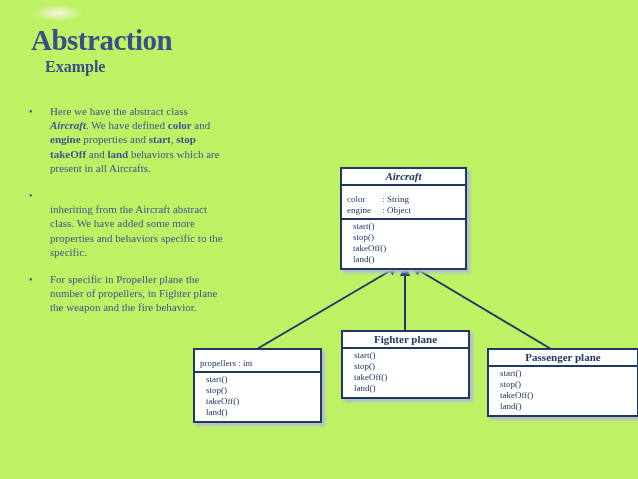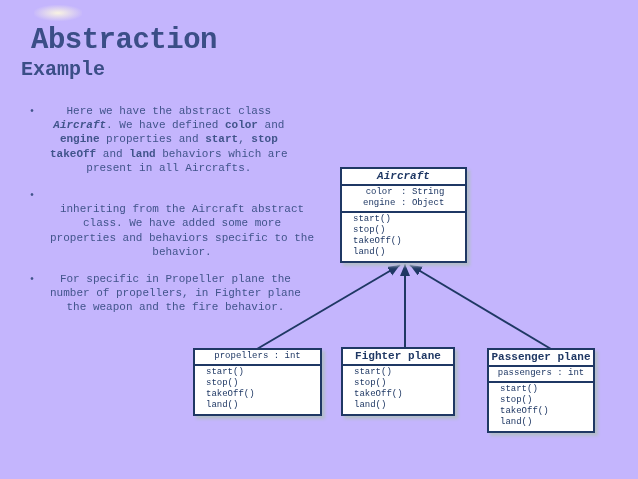--- a/index.html
+++ b/index.html
@@ -7,43 +7,43 @@
     --body: #41548b;
     --navy: #1f3864;
     --shadow: #b3bdca;
   }
   * { margin: 0; padding: 0; box-sizing: border-box; }
   html, body { background: #ffffff; }
   .slide {
     position: relative;
     width: 638px;
     height: 479px;
-    background: #c4b5fd;
+    background: #bef264;
     overflow: hidden;
-    font-family: Liberation Mono, monospace;
+    font-family: Liberation Serif, serif;
   }
   .smudge {
     position: absolute;
     left: 34px; top: 5px;
     width: 48px; height: 16px;
     background: radial-gradient(ellipse at center, #f9f3e2 0%, rgba(249,243,226,0) 75%);
   }
   .title {
     position: absolute;
     left: 31px; top: 24px;
     font-size: 29px;
     font-weight: bold;
     letter-spacing: -0.5px;
     color: var(--heading, #3b4e87);
     white-space: nowrap;
   }
   .subtitle {
     position: absolute;
-    left: 21px; top: 58px;
-    font-size: 20px;
+    left: 45px; top: 58px;
+    font-size: 16px;
     font-weight: bold;
     color: var(--heading, #3b4e87);
     white-space: nowrap;
   }
   .bullets {
     position: absolute;
     left: 29px; top: 104px;
     width: 295px;
     color: var(--body, #41548b);
   }
@@ -51,21 +51,20 @@
   .bullet-dot {
     flex: 0 0 21px;
     font-size: 10px;
     line-height: 14.2px;
     padding-top: 1px;
   }
   .bullet-text {
     font-size: 11px;
     line-height: 14.2px;
     white-space: nowrap;
-    text-align: center;
   }
   .b { font-weight: bold; }
   .i { font-style: italic; }
   .connectors {
     position: absolute;
     left: 0; top: 0;
     width: 638px; height: 479px;
   }
   .uml-box {
     position: absolute;
@@ -78,56 +77,55 @@
   .uml-title {
     font-size: 11px;
     font-weight: bold;
     line-height: 13px;
     text-align: center;
     padding: 1px 2px 1px;
     border-bottom: 2px solid var(--navy, #1f3864);
     white-space: nowrap;
   }
   .uml-attrs {
-    padding: 1px 5px 2px;
+    padding: 8px 5px 2px;
     line-height: 11px;
     border-bottom: 2px solid var(--navy, #1f3864);
     white-space: nowrap;
-    text-align: center;
   }
   .uml-methods {
     padding: 1px 11px 3px;
     line-height: 11px;
     white-space: nowrap;
   }
   .attr-n { display: inline-block; }
   #uml-aircraft .attr-n { min-width: 33px; }
   #uml-aircraft  { left: 340px; top: 167px; width: 127px; }
   #uml-propeller { left: 193px; top: 348px; width: 129px; }
-  #uml-fighter   { left: 341px; top: 347px; width: 114px; }
-  #uml-passenger { left: 487px; top: 348px; width: 108px; }
+  #uml-fighter   { left: 341px; top: 330px; width: 129px; }
+  #uml-passenger { left: 487px; top: 348px; width: 152px; }
 </style>
 </head>
 <body>
 
 <div class="slide">
 
   <div class="smudge"></div>
 
   <h1 class="title">Abstraction</h1>
   <h2 class="subtitle">Example</h2>
 
   <div class="bullets">
       <div class="bullet-row">
         <span class="bullet-dot">•</span>
         <div class="bullet-text"><span>Here we have the abstract class</span><br><span class="b i">Aircraft</span><span>. We have defined </span><span class="b">color</span><span> and</span><br><span class="b">engine</span><span> properties and </span><span class="b">start</span><span>, </span><span class="b">stop</span><br><span class="b">takeOff</span><span> and </span><span class="b">land</span><span> behaviors which are</span><br><span>present in all Aircrafts.</span></div>
       </div>
       <div class="bullet-row">
         <span class="bullet-dot">•</span>
-        <div class="bullet-text"><br><span>inheriting from the Aircraft abstract</span><br><span>class. We have added some more</span><br><span>properties and behaviors specific to the</span><br><span>behavior.</span></div>
+        <div class="bullet-text"><br><span>inheriting from the Aircraft abstract</span><br><span>class. We have added some more</span><br><span>properties and behaviors specific to the</span><br><span>specific.</span></div>
       </div>
       <div class="bullet-row">
         <span class="bullet-dot">•</span>
         <div class="bullet-text"><span>For specific in Propeller plane the</span><br><span>number of propellers, in Fighter plane</span><br><span>the weapon and the fire behavior.</span></div>
       </div>
     </div>
 
   <svg class="connectors" viewBox="0 0 638 479" xmlns="http://www.w3.org/2000/svg">
     <defs>
       <marker id="arrowhead" markerUnits="userSpaceOnUse" markerWidth="14" markerHeight="12" refX="12" refY="5" orient="auto">
@@ -170,23 +168,20 @@
     <div class="uml-methods">
         <div>start()</div>
         <div>stop()</div>
         <div>takeOff()</div>
         <div>land()</div>
       </div>
   </div>
 
   <div class="uml-box" id="uml-passenger">
     <div class="uml-title">Passenger plane</div>
-    <div class="uml-attrs">
-        <div><span class="attr-n">passengers</span> : int</div>
-      </div>
     <div class="uml-methods">
         <div>start()</div>
         <div>stop()</div>
         <div>takeOff()</div>
         <div>land()</div>
       </div>
   </div>
 
 </div>
 

